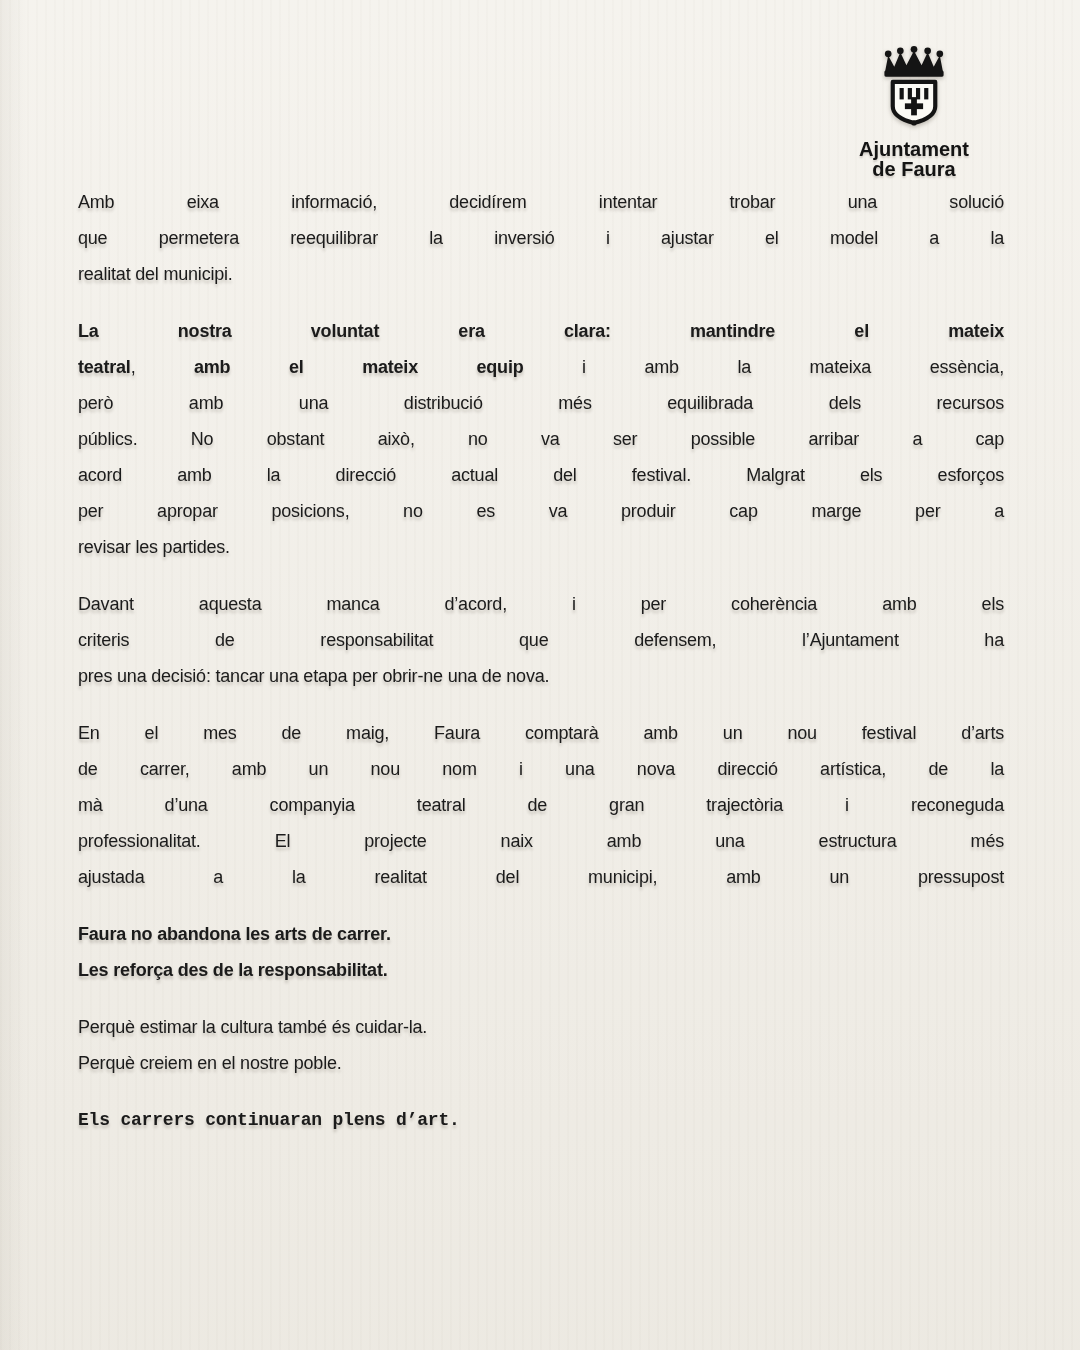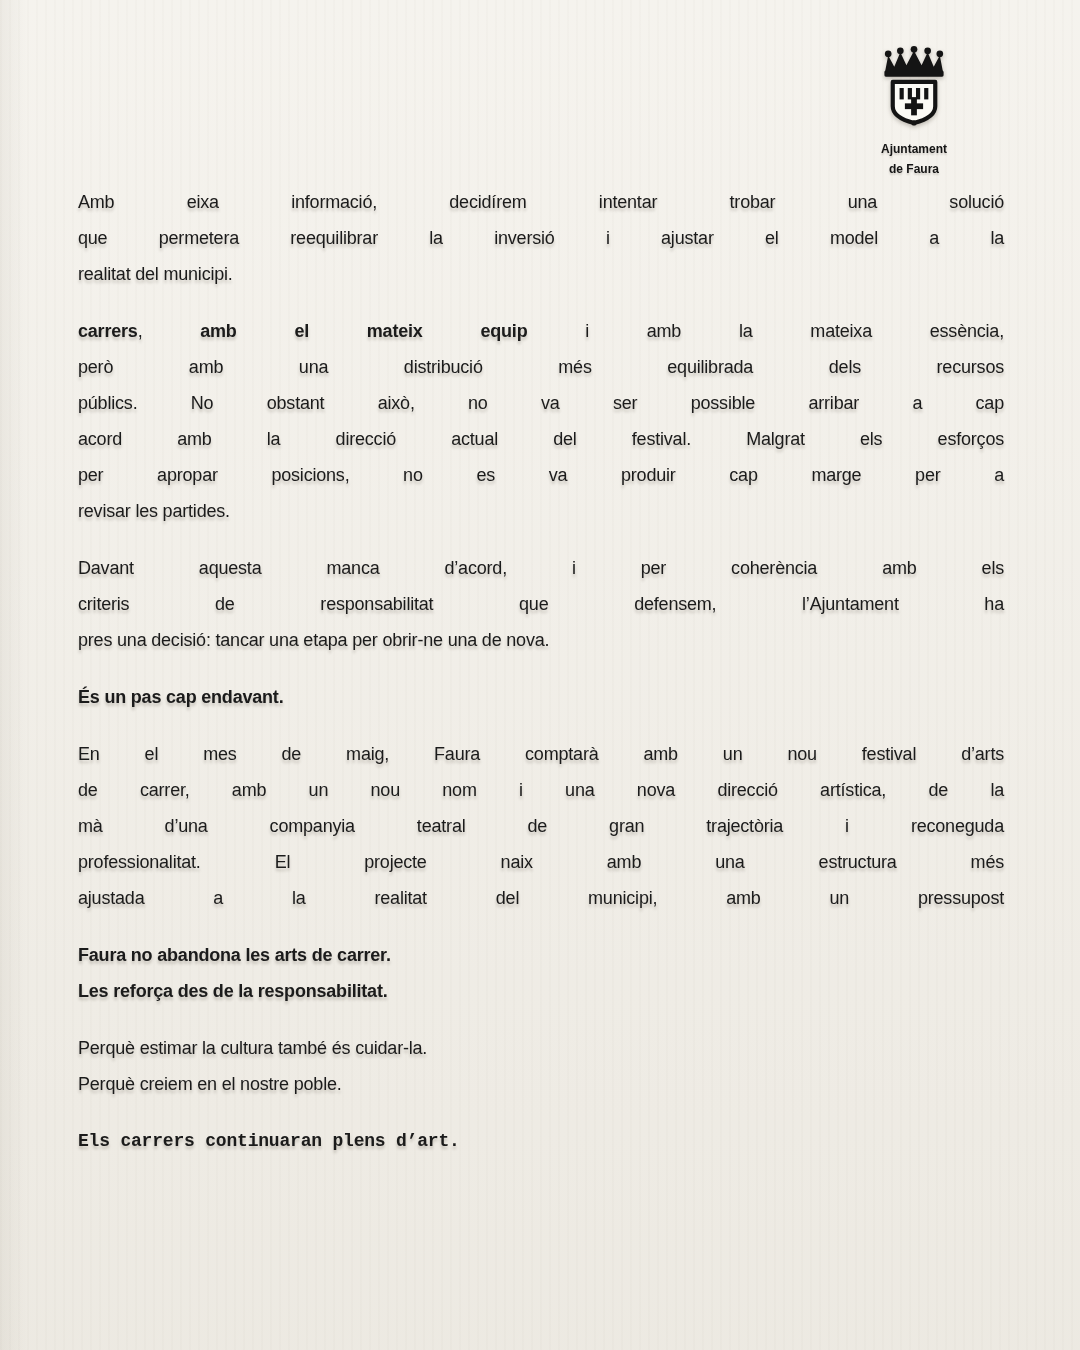--- a/index.html
+++ b/index.html
@@ -24,21 +24,21 @@
     right: 66px;
     width: 200px;
     text-align: center;
   }
   .crest-svg {
     display: inline-block;
     filter: drop-shadow(0 2px 2px rgba(50,40,25,0.28));
   }
   .logo-caption {
     margin-top: 6px;
-    font-size: 12px;
+    font-size: 20px;
     line-height: 20px;
     font-weight: 700;
     color: #141414;
     text-shadow: 0 2px 2px rgba(50,40,25,0.18);
   }
 
   
   .content {
     position: absolute;
     top: 184px;
@@ -96,34 +96,34 @@
     </div>
   </div>
 
   <div class="content" id="content">
       <div class="para">
         <div class="line j"><span class="seg">Amb eixa informació, decidírem intentar trobar una solució</span></div>
         <div class="line j"><span class="seg">que permetera reequilibrar la inversió i ajustar el model a la</span></div>
         <div class="line"><span class="seg">realitat del municipi.</span></div>
       </div>
       <div class="para">
-        <div class="line j"><span class="seg b">carrers</span><span class="seg">, </span><span class="seg b">amb el mateix equip</span><span class="seg"> i amb la mateixa essència,</span></div>
+        <div class="line j"><span class="seg b">La nostra voluntat era clara: mantindre el mateix</span></div>
+        <div class="line j"><span class="seg b">teatral</span><span class="seg">, </span><span class="seg b">amb el mateix equip</span><span class="seg"> i amb la mateixa essència,</span></div>
         <div class="line j"><span class="seg">però amb una distribució més equilibrada dels recursos</span></div>
         <div class="line j"><span class="seg">públics. No obstant això, no va ser possible arribar a cap</span></div>
         <div class="line j"><span class="seg">acord amb la direcció actual del festival. Malgrat els esforços</span></div>
         <div class="line j"><span class="seg">per apropar posicions, no es va produir cap marge per a</span></div>
         <div class="line"><span class="seg">revisar les partides.</span></div>
       </div>
       <div class="para">
         <div class="line j"><span class="seg">Davant aquesta manca d’acord, i per coherència amb els</span></div>
         <div class="line j"><span class="seg">criteris de responsabilitat que defensem, l’Ajuntament ha</span></div>
         <div class="line"><span class="seg">pres una decisió: tancar una etapa per obrir-ne una de nova.</span></div>
       </div>
       <div class="para">
-        <div class="line"><span class="seg b">És un pas cap endavant.</span></div>
       </div>
       <div class="para">
         <div class="line j"><span class="seg">En el mes de maig, Faura comptarà amb un nou festival d’arts</span></div>
         <div class="line j"><span class="seg">de carrer, amb un nou nom i una nova direcció artística, de la</span></div>
         <div class="line j"><span class="seg">mà d’una companyia teatral de gran trajectòria i reconeguda</span></div>
         <div class="line j"><span class="seg">professionalitat. El projecte naix amb una estructura més</span></div>
         <div class="line j"><span class="seg">ajustada a la realitat del municipi, amb un pressupost</span></div>
       </div>
       <div class="para">
         <div class="line"><span class="seg b">Faura no abandona les arts de carrer.</span></div>

